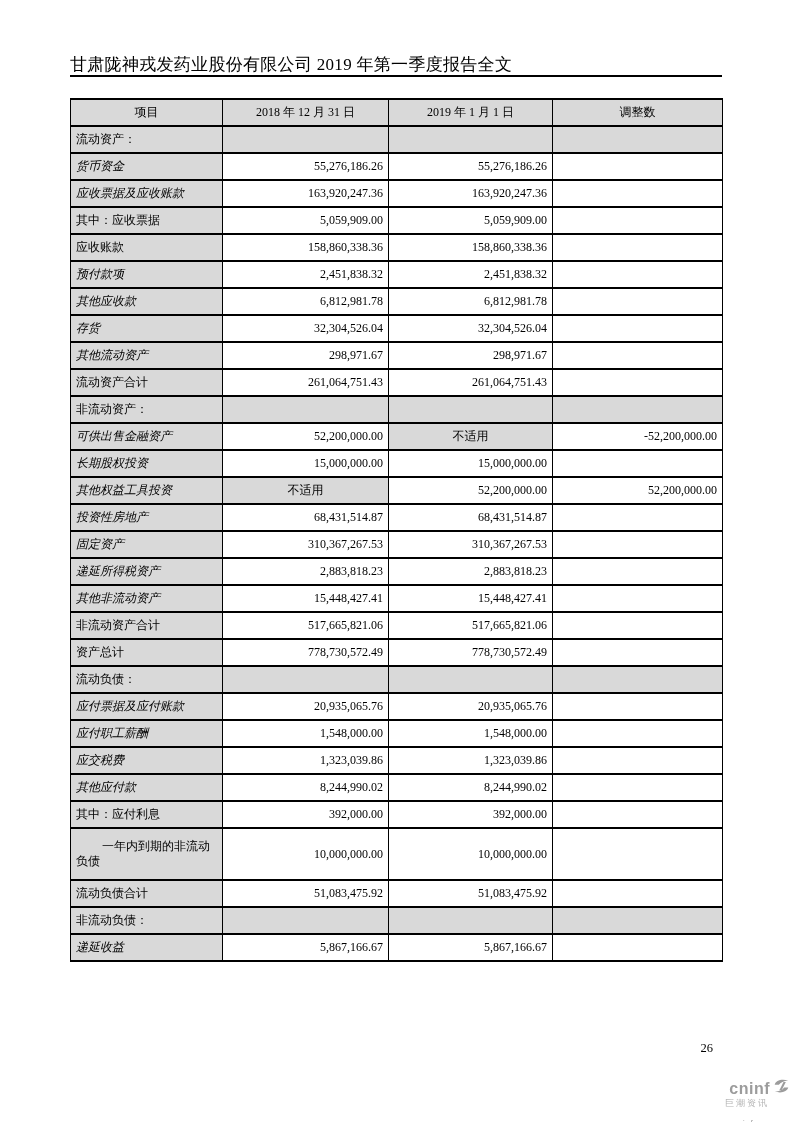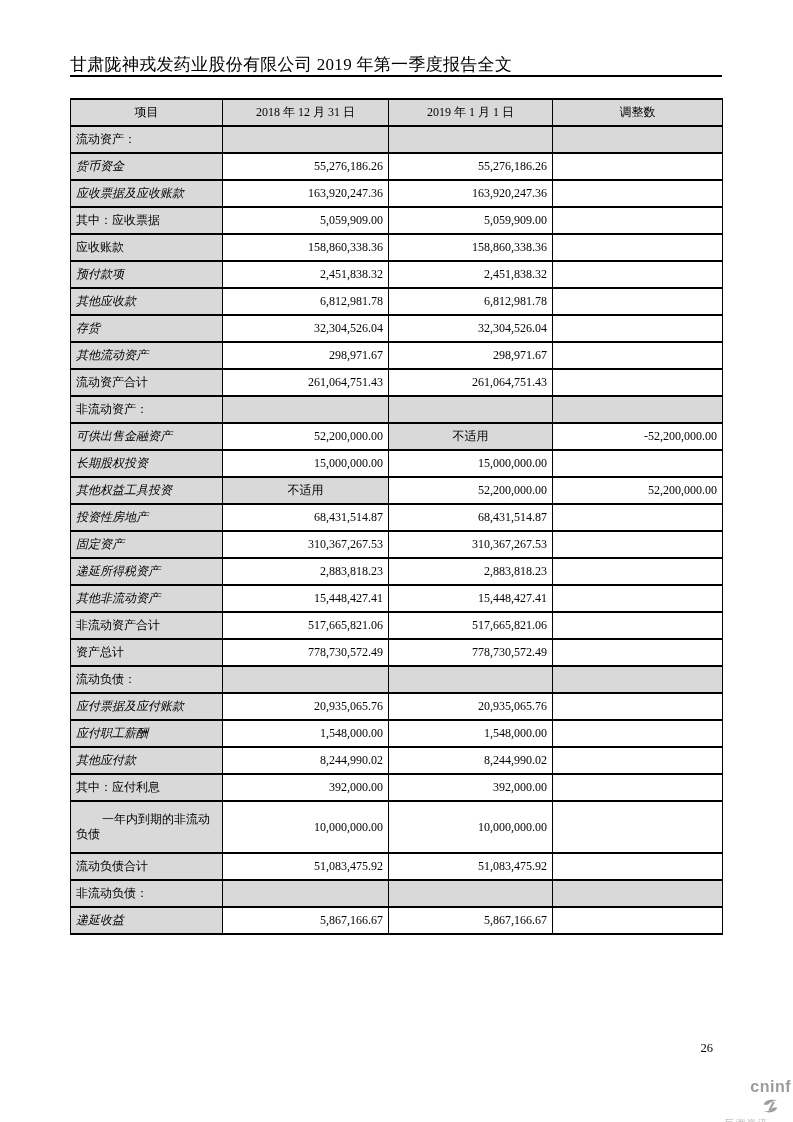--- a/index.html
+++ b/index.html
@@ -73,21 +73,21 @@
   }
   .cninfo-logo {
     position: absolute;
     top: 1078px; right: 2px;
     width: 90px;
     display: flex;
     flex-direction: column;
     align-items: flex-end;
     font-family: "Liberation Sans", sans-serif;
   }
-  .brand-row { display: flex; align-items: center; gap: 2px; flex-direction: column; }
+  .brand-row { display: flex; align-items: center; gap: 2px; }
   .brand-text {
     font-size: 16px;
     font-weight: bold;
     color: #9c9c9c;
     letter-spacing: 0.5px;
   }
   .brand-sub {
     font-size: 9px;
     color: #b3b3b3;
     letter-spacing: 2px;
@@ -255,20 +255,26 @@
         <td class="num">20,935,065.76</td>
         <td class="num"></td>
       </tr>
       <tr class="data">
         <td class="item ind1">应付职工薪酬</td>
         <td class="num">1,548,000.00</td>
         <td class="num">1,548,000.00</td>
         <td class="num"></td>
       </tr>
       <tr class="data">
+        <td class="item ind1">应交税费</td>
+        <td class="num">1,323,039.86</td>
+        <td class="num">1,323,039.86</td>
+        <td class="num"></td>
+      </tr>
+      <tr class="data">
         <td class="item ind1">其他应付款</td>
         <td class="num">8,244,990.02</td>
         <td class="num">8,244,990.02</td>
         <td class="num"></td>
       </tr>
       <tr class="data">
         <td class="item ind2">其中：应付利息</td>
         <td class="num">392,000.00</td>
         <td class="num">392,000.00</td>
         <td class="num"></td>

